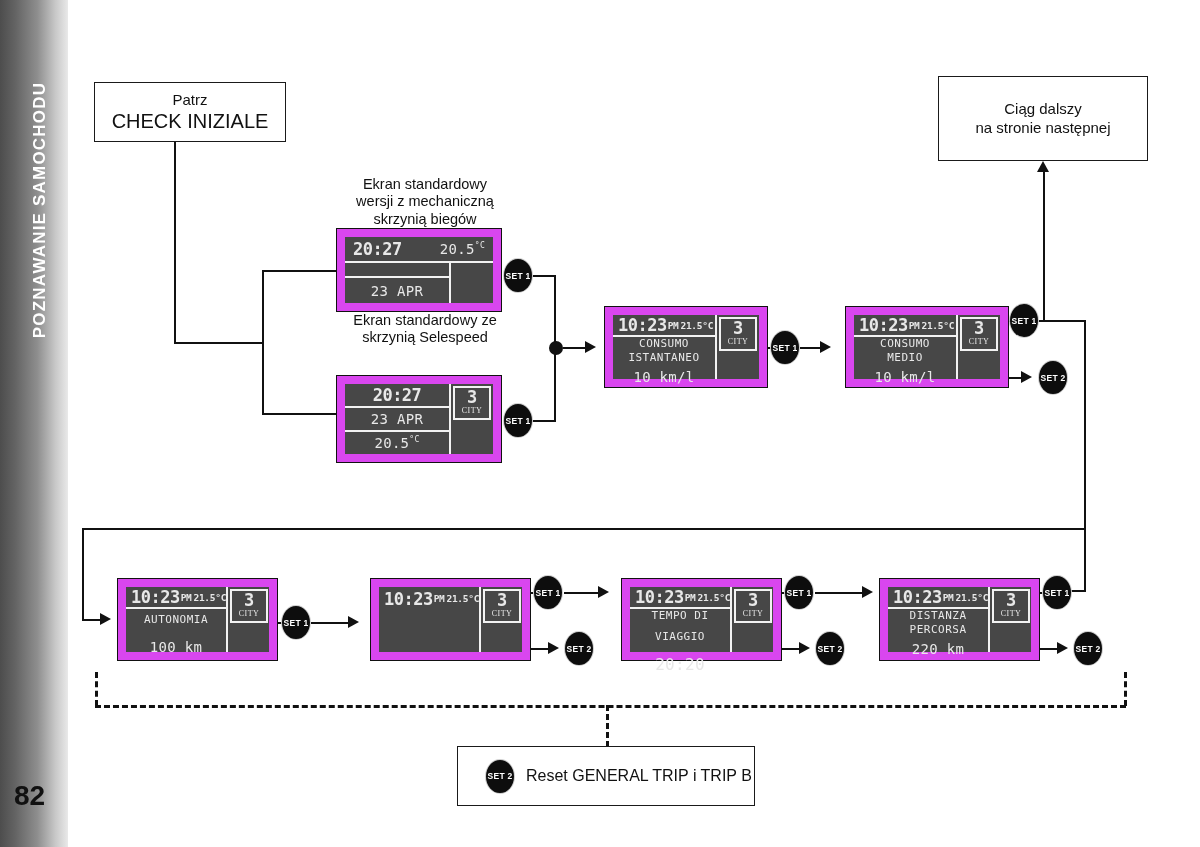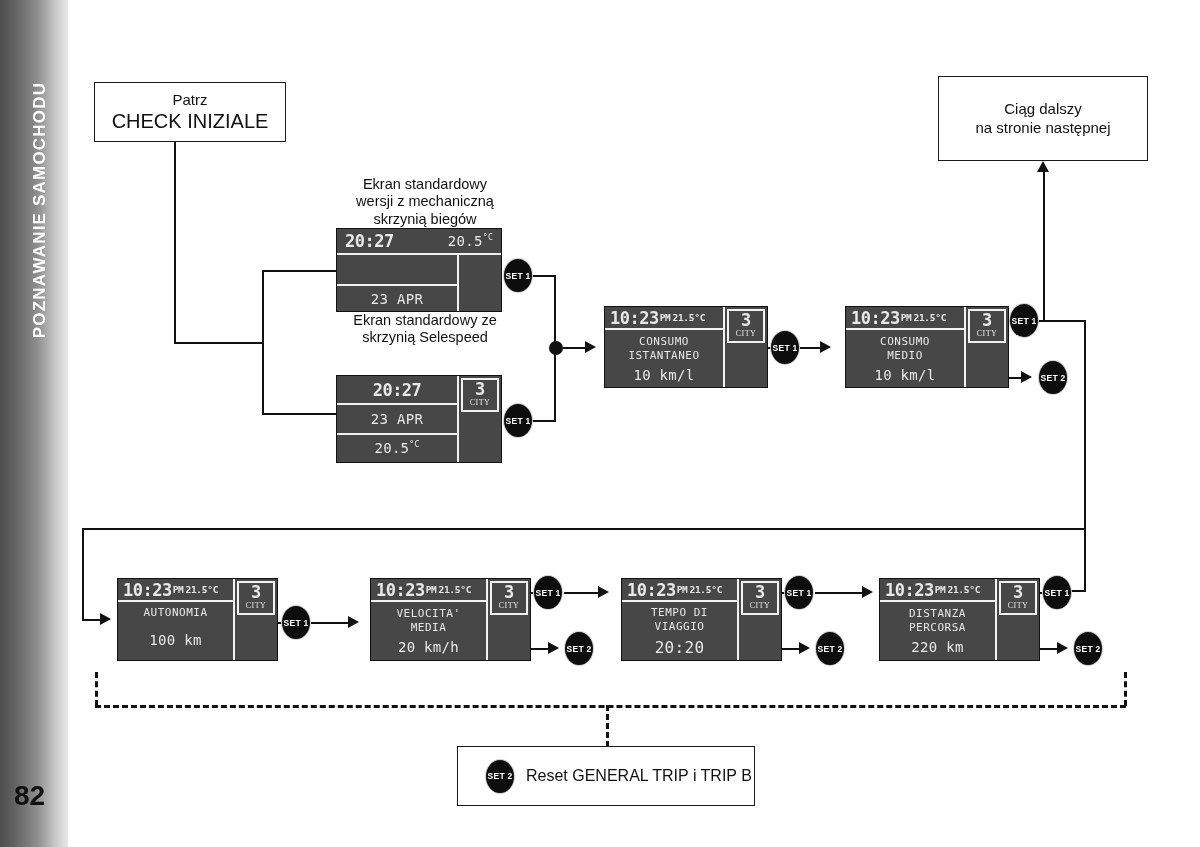--- a/index.html
+++ b/index.html
@@ -37,22 +37,22 @@
   .wbox .ln { display:block; line-height:1.22; white-space:nowrap; }
 
   
   .caption {
     position:absolute; text-align:center; color:#111;
     font-size:14.5px; line-height:1.2; white-space:nowrap;
   }
 
   
   .lcd {
-    position:absolute; background:#c2410c; border:1.8px solid #111;
-    padding:0;
+    position:absolute; background:#d946ef; border:1.8px solid #111;
+    padding:8px;
   }
   .lcd-inner {
     width:100%; height:100%; background:#474747; position:relative;
     font-family:"DejaVu Sans Mono", monospace; color:#e8e8e8;
     display:flex; flex-direction:column;
   }
   .lcd-row {
     border-bottom:2px solid #f2f2f2;
     display:flex; align-items:center; justify-content:center;
     white-space:nowrap;
@@ -326,46 +326,41 @@
 
 <div class="lcd" style="left:370px; top:578px; width:161px; height:83px;">
   <div class="lcd-inner">
     <div style="display:flex; height:100%;">
       <div class="lcd-left">
         <div class="lcd-row" style="height:23px; padding-left:5px; justify-content:flex-start;">
           <span class="clk">10:23</span>
           <span class="clk-sm" style="margin-left:1px;">PM</span>
           <span class="clk-sm" style="margin-left:2px;">21.5°C</span>
         </div>
-        <div class="lcd-row" style="flex:1 1 auto; border-bottom:none; flex-direction:column; justify-content:center; gap:1px;">
-          <span class="lbl">VELOCITA'</span>
-          <span class="lbl">MEDIA</span>
-          <span class="val" style="margin-top:4px;">20 km/h</span>
-        </div>
       </div>
       <div class="lcd-right">
         <div class="gearbox">
           <span class="gearnum">3</span>
           <span class="gearcity">CITY</span>
         </div>
       </div>
     </div>
   </div>
 </div>
 
 <div class="lcd" style="left:621px; top:578px; width:161px; height:83px;">
   <div class="lcd-inner">
     <div style="display:flex; height:100%;">
       <div class="lcd-left">
         <div class="lcd-row" style="height:23px; padding-left:5px; justify-content:flex-start;">
           <span class="clk">10:23</span>
           <span class="clk-sm" style="margin-left:1px;">PM</span>
           <span class="clk-sm" style="margin-left:2px;">21.5°C</span>
         </div>
-        <div class="lcd-row" style="flex:1 1 auto; border-bottom:none; flex-direction:column; justify-content:center; gap:1px;">
+        <div class="lcd-row" style="flex:1 1 auto; border-bottom:none; flex-direction:column; justify-content:center; gap:8px;">
           <span class="lbl">TEMPO DI</span>
           <span class="lbl">VIAGGIO</span>
           <span class="val" style="margin-top:4px; font-size:16px;">20:20</span>
         </div>
       </div>
       <div class="lcd-right">
         <div class="gearbox">
           <span class="gearnum">3</span>
           <span class="gearcity">CITY</span>
         </div>

